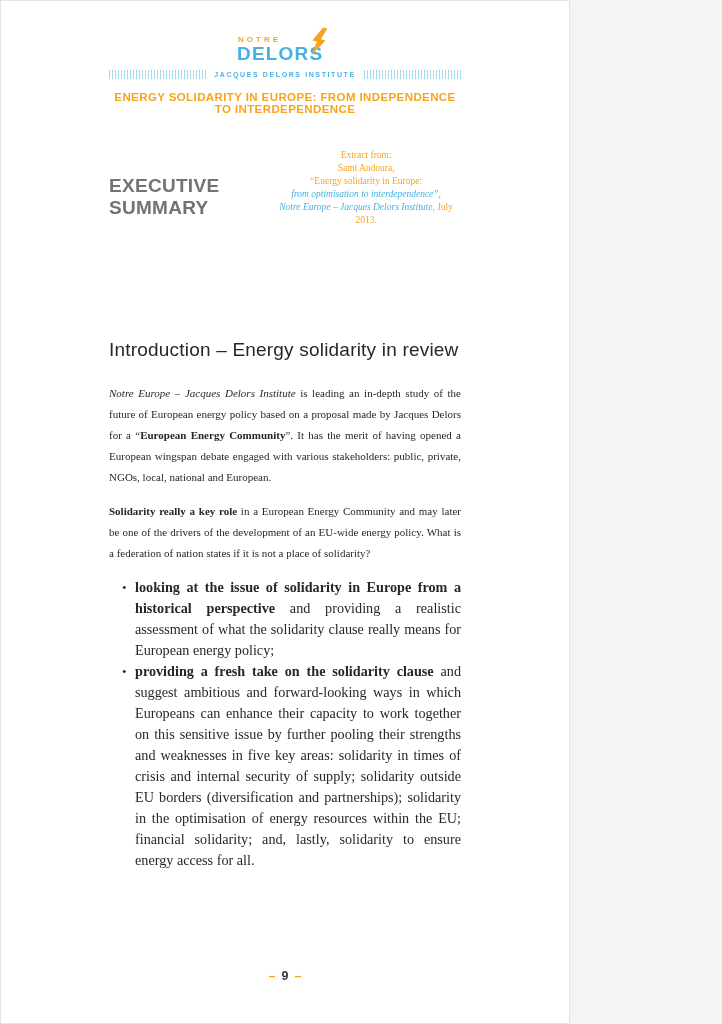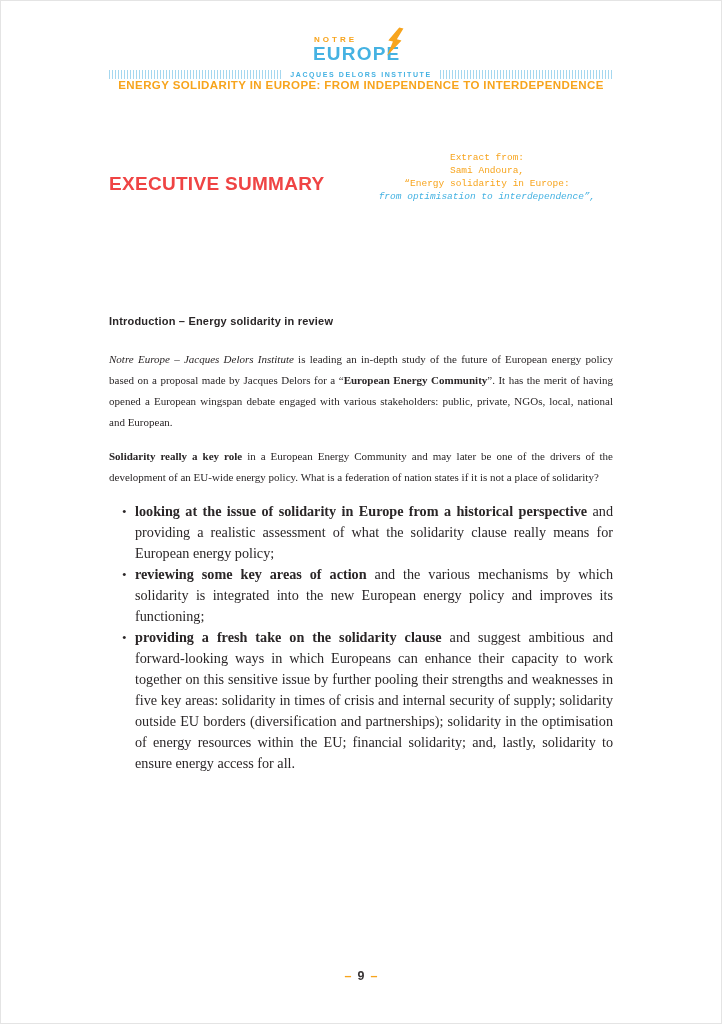--- a/index.html
+++ b/index.html
@@ -3,21 +3,21 @@
 <meta charset="utf-8">
 <style>
   * { margin: 0; padding: 0; box-sizing: border-box; }
   html, body { background: #f4f4f4; }
   body {
     width: 722px; height: 1024px;
     font-family: "Liberation Serif", serif;
   }
   .page {
     position: relative;
-    width: 722px; height: 1024px;
+    width: 570px; height: 1024px;
     background: #ffffff;
     border: 1px solid #e4e4e4;
     padding: 34px 108px 0 108px;
     overflow: hidden;
   }
 
   
   .logo { width: 96px; margin: 0 auto; position: relative; }
   .logo-notre {
     font-family: "Liberation Sans", sans-serif;
@@ -40,51 +40,51 @@
     flex: 1; height: 9px;
     background: repeating-linear-gradient(90deg, #a5d7ef 0, #a5d7ef 1px, transparent 1px, transparent 3px);
   }
   .institute {
     font-family: "Liberation Sans", sans-serif;
     font-size: 7px; font-weight: bold; letter-spacing: 1.6px;
     color: #45b2e2; padding: 0 8px; white-space: nowrap;
   }
 
   .doc-title {
-    text-align: center;
+    margin-top: 12px; text-align: center;
     font-family: "Liberation Sans", sans-serif;
     font-size: 11.5px; font-weight: bold; letter-spacing: 0.4px;
     color: #f7a41d;
   }
 
   
   .summary-row {
     display: flex; justify-content: space-between; align-items: flex-end;
     margin-top: 28px; min-height: 84px;
   }
   .exec {
     font-family: "Liberation Sans", sans-serif;
     font-size: 19px; font-weight: bold; letter-spacing: 0.3px;
-    color: #ef4444; padding-bottom: 8px;
+    color: #737373; padding-bottom: 8px;
   }
   .extract {
     width: 252px; text-align: center;
-    font-family: Liberation Mono, monospace;
+    font-family: Liberation Serif, serif;
     font-size: 9.5px; line-height: 13px;
     color: #f7a41d;
   }
   .blue { color: #45b2e2; }
   .i { font-style: italic; }
   .b { font-weight: bold; }
 
   
   .doc-body { margin-top: 112px; color: #2a2627; }
   .doc-body h2 {
     font-family: "Liberation Sans", sans-serif;
-    font-size: 11px; font-weight: bold; letter-spacing: 0.2px;
+    font-size: 19px; font-weight: normal; letter-spacing: 0.2px;
     color: #2a2627; margin-bottom: 22px;
   }
   .doc-body p {
     font-size: 11px; line-height: 21px;
     text-align: justify; margin-bottom: 13px;
   }
   .doc-body p.tight { margin-bottom: 0; }
   .doc-body ul { list-style: none; padding-left: 26px; }
   .doc-body li {
     position: relative;
@@ -107,21 +107,21 @@
   .page-footer .mark { color: #f7a41d; margin: 0 6px; font-weight: bold; }
 </style>
 </head>
 <body>
 
 <div class="page">
 
   <header>
     <div class="logo">
       <div class="logo-notre">NOTRE</div>
-      <div class="logo-europe">EUROPE</div>
+      <div class="logo-europe">DELORS</div>
       <svg class="bolt" viewBox="0 0 12 28">
         <polygon points="7,0 0,14 4.5,14 2.5,28 12,11 7.5,11 11,0" fill="#f7a41d"></polygon>
       </svg>
     </div>
 
     <div class="banner">
       <div class="bars"></div>
       <div class="institute">JACQUES DELORS INSTITUTE</div>
       <div class="bars"></div>
     </div>
@@ -129,32 +129,32 @@
     <div class="doc-title">ENERGY SOLIDARITY IN EUROPE: FROM INDEPENDENCE TO INTERDEPENDENCE</div>
   </header>
 
   <div class="summary-row">
     <h1 class="exec">EXECUTIVE SUMMARY</h1>
     <div class="extract">
       <div>Extract from:</div>
       <div>Sami Andoura,</div>
       <div>“Energy solidarity in Europe:</div>
       <div class="blue i">from optimisation to interdependence”,</div>
+      <div><span class="blue i">Notre Europe – Jacques Delors Institute</span><span>, July 2013.</span></div>
     </div>
   </div>
 
   <main class="doc-body">
     <h2>Introduction – Energy solidarity in review</h2>
 
     <p><span class="i">Notre Europe – Jacques Delors Institute</span><span> is leading an in-depth study of the future of European energy policy based on a proposal made by Jacques Delors for a “</span><span class="b">European Energy Community</span><span>”. It has the merit of having opened a European wingspan debate engaged with various stakeholders: public, private, NGOs, local, national and European.</span></p>
     <p><span class="b">Solidarity really a key role</span><span> in a European Energy Community and may later be one of the drivers of the development of an EU-wide energy policy. What is a federation of nation states if it is not a place of solidarity?</span></p>
 
     <ul>
       <li><span class="b">looking at the issue of solidarity in Europe from a historical perspective</span><span> and providing a realistic assessment of what the solidarity clause really means for European energy policy;</span></li>
-      <li><span class="b">reviewing some key areas of action</span><span> and the various mechanisms by which solidarity is integrated into the new European energy policy and improves its functioning;</span></li>
       <li><span class="b">providing a fresh take on the solidarity clause</span><span> and suggest ambitious and forward-looking ways in which Europeans can enhance their capacity to work together on this sensitive issue by further pooling their strengths and weaknesses in five key areas: solidarity in times of crisis and internal security of supply; solidarity outside EU borders (diversification and partnerships); solidarity in the optimisation of energy resources within the EU; financial solidarity; and, lastly, solidarity to ensure energy access for all.</span></li>
     </ul>
   </main>
 
   <footer class="page-footer">
     <span class="mark">–</span><span>9</span><span class="mark">–</span>
   </footer>
 
 </div>
 

